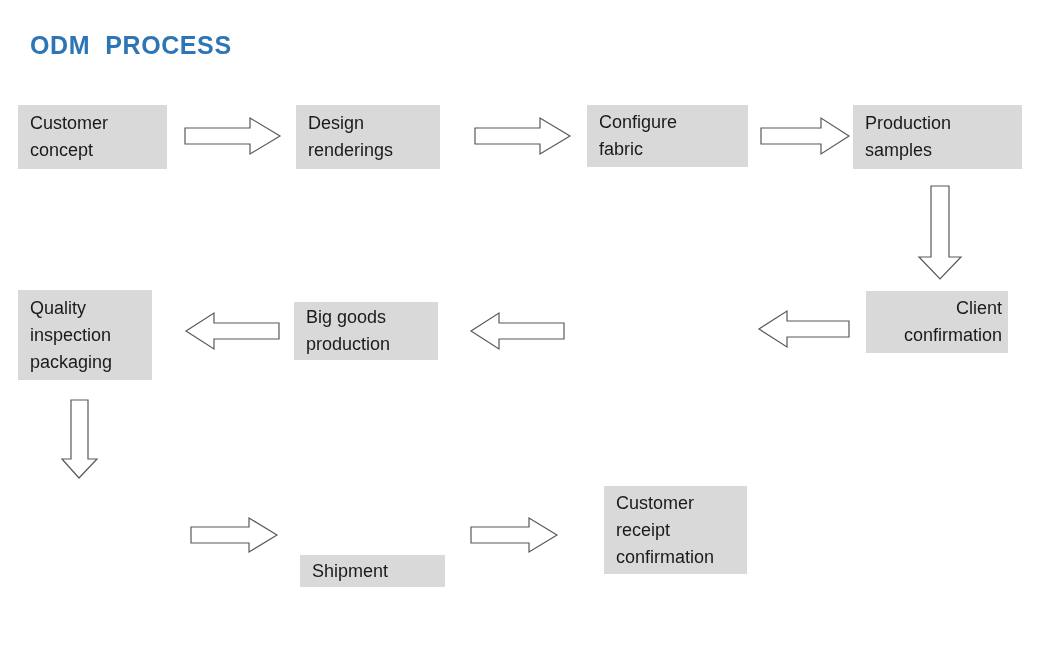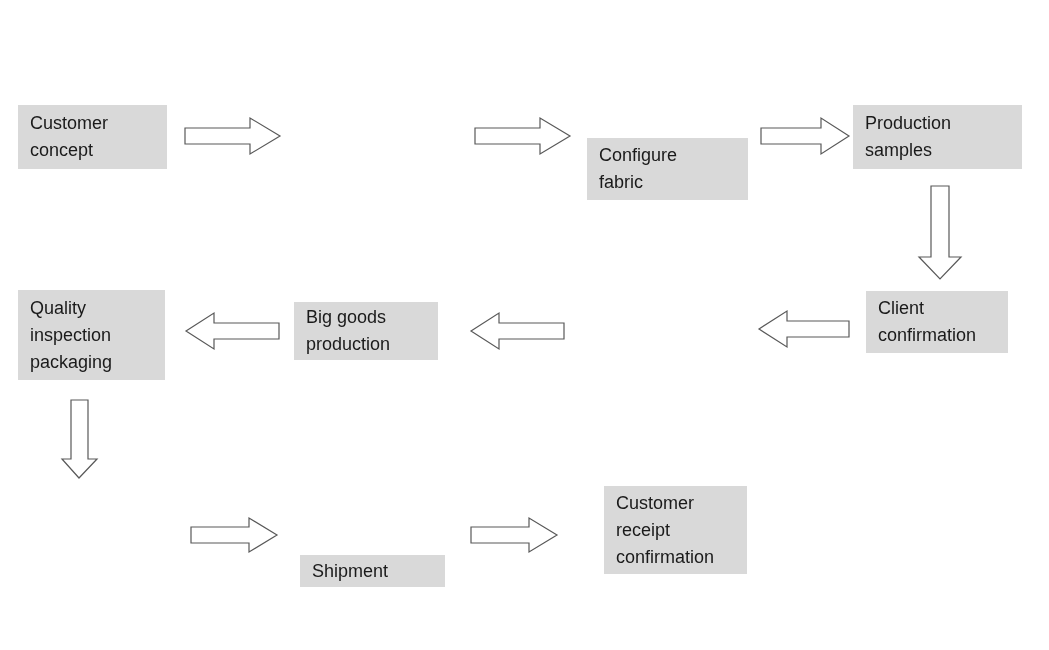--- a/index.html
+++ b/index.html
@@ -61,56 +61,59 @@
     stroke: #595959;
     stroke-width: 1.2;
     stroke-linejoin: miter;
   }
 </style>
 </head>
 <body>
 
 <div id="canvas">
 
+  <div class="title">ODM  PROCESS</div>
 
   <div class="node" style="left:18px; top:105px; width:149px; height:64px;">Customer
 concept</div>
 
   <div class="arrow" style="left:184px; top:117px; width:97px; height:38px;">
     <svg viewBox="0 0 97 38" width="97" height="38" preserveAspectRatio="none">
       <path d="M1,11 L66,11 L66,1 L96,19 L66,37 L66,27 L1,27 Z"></path>
     </svg>
   </div>
 
+  <div class="node" style="left:296px; top:105px; width:144px; height:64px;">Design
+renderings</div>
 
   <div class="arrow" style="left:474px; top:117px; width:97px; height:38px;">
     <svg viewBox="0 0 97 38" width="97" height="38" preserveAspectRatio="none">
       <path d="M1,11 L66,11 L66,1 L96,19 L66,37 L66,27 L1,27 Z"></path>
     </svg>
   </div>
 
-  <div class="node" style="left:587px; top:105px; width:161px; height:62px;margin-top:33px;">Configure
+  <div class="node" style="left:587px; top:105px; width:161px; height:62px;">Configure
 fabric</div>
 
   <div class="arrow" style="left:760px; top:117px; width:90px; height:38px;">
     <svg viewBox="0 0 90 38" width="90" height="38" preserveAspectRatio="none">
       <path d="M1,11 L61,11 L61,1 L89,19 L61,37 L61,27 L1,27 Z"></path>
     </svg>
   </div>
 
   <div class="node" style="left:853px; top:105px; width:169px; height:64px;">Production
 samples</div>
 
   <div class="arrow" style="left:918px; top:185px; width:44px; height:95px;">
     <svg viewBox="0 0 44 95" width="44" height="95" preserveAspectRatio="none">
       <path d="M13,1 L31,1 L31,72 L43,72 L22,94 L1,72 L13,72 Z"></path>
     </svg>
   </div>
 
-  <div class="node" style="left:18px; top:290px; width:147px; height:90px;">Quality
+  <div class="node" style="left:18px; top:290px; width:134px; height:90px;">Quality
 inspection
 packaging</div>
 
   <div class="arrow" style="left:185px; top:312px; width:95px; height:38px;">
     <svg viewBox="0 0 95 38" width="95" height="38" preserveAspectRatio="none">
       <path d="M94,11 L29,11 L29,1 L1,19 L29,37 L29,27 L94,27 Z"></path>
     </svg>
   </div>
 
   <div class="node" style="left:294px; top:302px; width:144px; height:58px;">Big goods
@@ -122,21 +125,21 @@
     </svg>
   </div>
 
 
   <div class="arrow" style="left:758px; top:310px; width:92px; height:38px;">
     <svg viewBox="0 0 92 38" width="92" height="38" preserveAspectRatio="none">
       <path d="M91,11 L29,11 L29,1 L1,19 L29,37 L29,27 L91,27 Z"></path>
     </svg>
   </div>
 
-  <div class="node" style="left:866px; top:291px; width:142px; height:62px;">Client
+  <div class="node" style="left:866px; top:291px; width:142px; height:62px;text-align:right;">Client
 confirmation</div>
 
   <div class="arrow" style="left:61px; top:399px; width:37px; height:80px;">
     <svg viewBox="0 0 37 80" width="37" height="80" preserveAspectRatio="none">
       <path d="M10,1 L27,1 L27,60 L36,60 L18,79 L1,60 L10,60 Z"></path>
     </svg>
   </div>
 
 
   <div class="arrow" style="left:190px; top:517px; width:88px; height:36px;">

